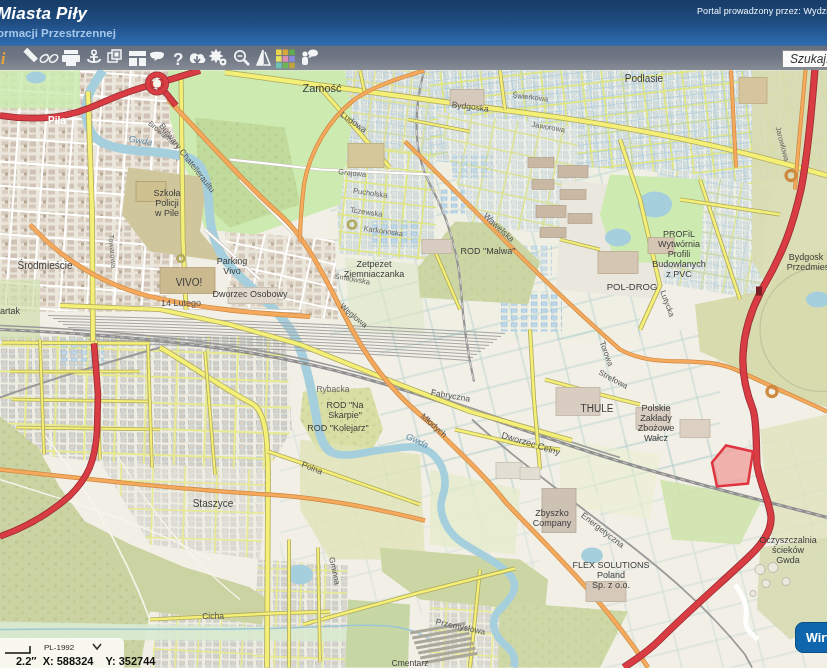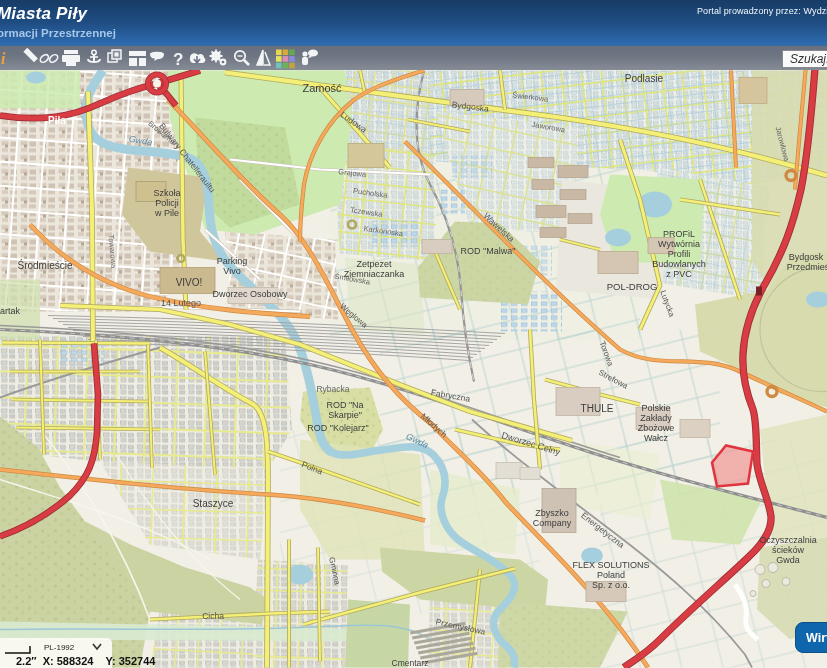--- a/index.html
+++ b/index.html
@@ -4,21 +4,21 @@
 <style>
 html,body{margin:0;padding:0;}
 body{width:827px;height:668px;overflow:hidden;font-family:"Liberation Sans",sans-serif;position:relative;background:#f2efe6;}
 #hdr{position:absolute;left:0;top:0;width:827px;height:45px;background:linear-gradient(180deg,#173c66 0%,#1f4d82 50%,#2e6cb1 100%);text-align:right;}
 #t1{position:absolute;left:-3px;top:4px;color:#fff;font-size:17px;font-weight:bold;font-style:italic;letter-spacing:0.2px;}
 #t2{position:absolute;left:-3px;top:27px;color:#a5c6e8;font-size:11.5px;font-weight:bold;}
 #t3{position:absolute;left:697px;top:5.5px;color:#f4f8fc;font-size:9px;font-weight:normal;white-space:nowrap;letter-spacing:0.1px;}
 #tb{position:absolute;left:0;top:45px;width:827px;height:25px;background:linear-gradient(180deg,#687080 0%,#6d7582 40%,#868c96 100%);border-top:1px solid #3e6a99;box-sizing:border-box;}
 #srch{position:absolute;left:782px;top:50px;width:60px;height:16px;background:#fafafa;border:1px solid #888;font-style:italic;font-size:12px;color:#333;padding:0 0 0 7px;line-height:16px;}
 #map{position:absolute;left:0;top:70px;width:827px;height:598px;}
-#pnl{position:absolute;left:0;top:638px;width:112px;height:30px;background:rgba(252,251,244,0.92);border-radius:0 5px 0 0;z-index:5;}
+#pnl{position:absolute;left:0;top:638px;width:124px;height:30px;background:rgba(252,251,244,0.92);border-radius:0 5px 0 0;z-index:5;}
 #plt{position:absolute;left:44px;top:5px;font-size:8px;color:#222;}
 #chev{position:absolute;left:92px;top:1px;font-size:11px;color:#222;font-weight:bold;}
 #coo{position:absolute;left:16px;top:17px;font-size:11px;font-weight:bold;color:#111;white-space:nowrap;}
 #wirt{position:absolute;left:795px;top:622px;width:46px;height:31px;background:#1066ad;border:1px solid #0c4f87;border-radius:8px;z-index:5;color:#fff;font-size:12.5px;font-weight:bold;line-height:31px;padding-left:10px;box-sizing:border-box;}
 .scb{position:absolute;}
 </style>
 </head>
 <body>
 <div id="map"><svg id="mapsvg" width="827" height="598" viewBox="0 71 827 597" xmlns="http://www.w3.org/2000/svg">
       <defs>

